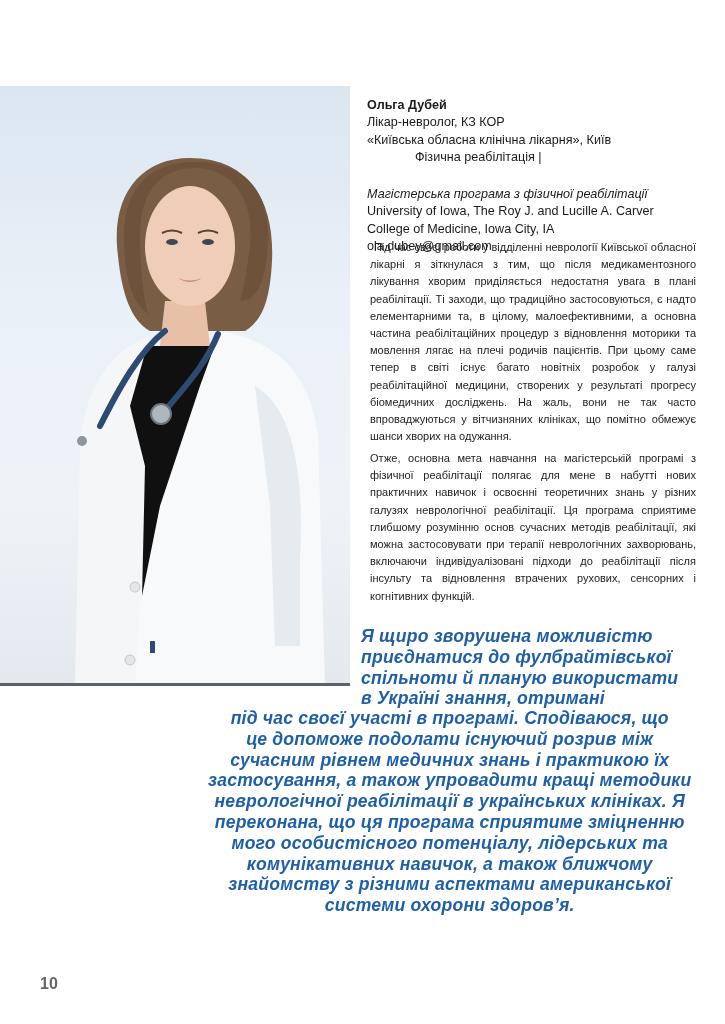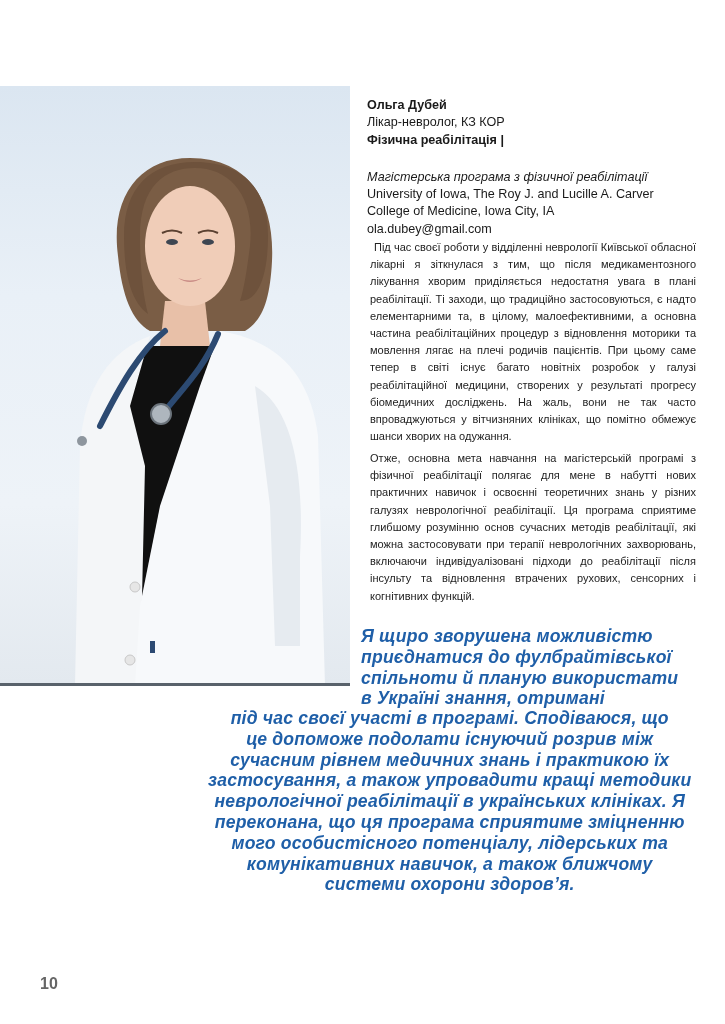--- a/index.html
+++ b/index.html
@@ -6,21 +6,21 @@
     body { width: 725px; height: 1024px; position: relative; overflow: hidden; font-family: "Liberation Sans", sans-serif; color: #1a1a1a; }
 
     .photo { position: absolute; left: 0; top: 86px; width: 350px; height: 600px; overflow: hidden;
       background: linear-gradient(180deg, #dbe6f1 0%, #e9f0f7 35%, #eef3f8 70%, #e3e9ef 100%);
       border-bottom: 3px solid #59626b; box-sizing: border-box; }
     .photo svg { position: absolute; left: 0; top: 0; width: 350px; height: 600px; }
 
     .bio { position: absolute; left: 367px; top: 97px; width: 330px; font-size: 12.6px; line-height: 17.3px; }
     .bio div { white-space: nowrap; }
     .bio .name { font-weight: bold; }
-    .bio .field { font-weight: bold; }
+    .bio .field { font-weight: normal; margin-left: 48px; }
     .bio .prog { font-style: italic; margin-top: 20px; }
 
     .body { position: absolute; left: 370px; width: 326px; font-size: 11px; line-height: 17.2px; text-align: justify; color: #222; }
     .p1 { top: 239px; text-indent: 4px; }
     .p2 { top: 450px; }
 
     .quote { position: absolute; color: #1f5fa8; font-weight: bold; font-style: italic; font-size: 17.6px; line-height: 20.8px; letter-spacing: 0.2px; }
     .quote div { white-space: nowrap; }
     .q1 { left: 361px; top: 626px; }
     .q2 { left: 208px; top: 708px; }
@@ -64,20 +64,21 @@
     <circle cx="135" cy="501" r="5" fill="#e6e6e6" stroke="#c8c8c8"></circle>
     <circle cx="130" cy="574" r="5" fill="#e6e6e6" stroke="#c8c8c8"></circle>
 
     <rect x="150" y="555" width="5" height="12" fill="#2c4a72"></rect>
   </svg>
 </div>
 
 <div class="bio">
   <div class="name">Ольга Дубей</div>
   <div>Лікар-невролог, КЗ КОР</div>
+  <div>«Київська обласна клінічна лікарня», Київ</div>
   <div class="field">Фізична реабілітація |</div>
   <div class="prog">Магістерська програма з фізичної реабілітації</div>
   <div>University of Iowa, The Roy J. and Lucille A. Carver</div>
   <div>College of Medicine, Iowa City, IA</div>
   <div>ola.dubey@gmail.com</div>
 </div>
 
 <p class="body p1" style="margin:0">Під час своєї роботи у відділенні неврології Київської обласної лікарні я зіткнулася з тим, що після медикаментозного лікування хворим приділяється недостатня увага в плані реабілітації. Ті заходи, що традиційно застосовуються, є надто елементарними та, в цілому, малоефективними, а основна частина реабілітаційних процедур з відновлення моторики та мовлення лягає на плечі родичів пацієнтів. При цьому саме тепер в світі існує багато новітніх розробок у галузі реабілітаційної медицини, створених у результаті прогресу біомедичних досліджень. На жаль, вони не так часто впроваджуються у вітчизняних клініках, що помітно обмежує шанси хворих на одужання.</p>
 <p class="body p2" style="margin:0">Отже, основна мета навчання на магістерській програмі з фізичної реабілітації полягає для мене в набутті нових практичних навичок і освоєнні теоретичних знань у різних галузях неврологічної реабілітації. Ця програма сприятиме глибшому розумінню основ сучасних методів реабілітації, які можна застосовувати при терапії неврологічних захворювань, включаючи індивідуалізовані підходи до реабілітації після інсульту та відновлення втрачених рухових, сенсорних і когнітивних функцій.</p>
 
@@ -90,16 +91,17 @@
 
 <div class="quote q2" style="color: rgb(31, 95, 168); text-align: center;">
   <div>під час своєї участі в програмі. Сподіваюся, що</div>
   <div>це допоможе подолати існуючий розрив між</div>
   <div>сучасним рівнем медичних знань і практикою їх</div>
   <div>застосування, а також упровадити кращі методики</div>
   <div>неврологічної реабілітації в українських клініках. Я</div>
   <div>переконана, що ця програма сприятиме зміцненню</div>
   <div>мого особистісного потенціалу, лідерських та</div>
   <div>комунікативних навичок, а також ближчому</div>
+  <div>знайомству з різними аспектами американської</div>
   <div>системи охорони здоров’я.</div>
 </div>
 
 <div class="page-num">10</div>
 
 </body></html>

